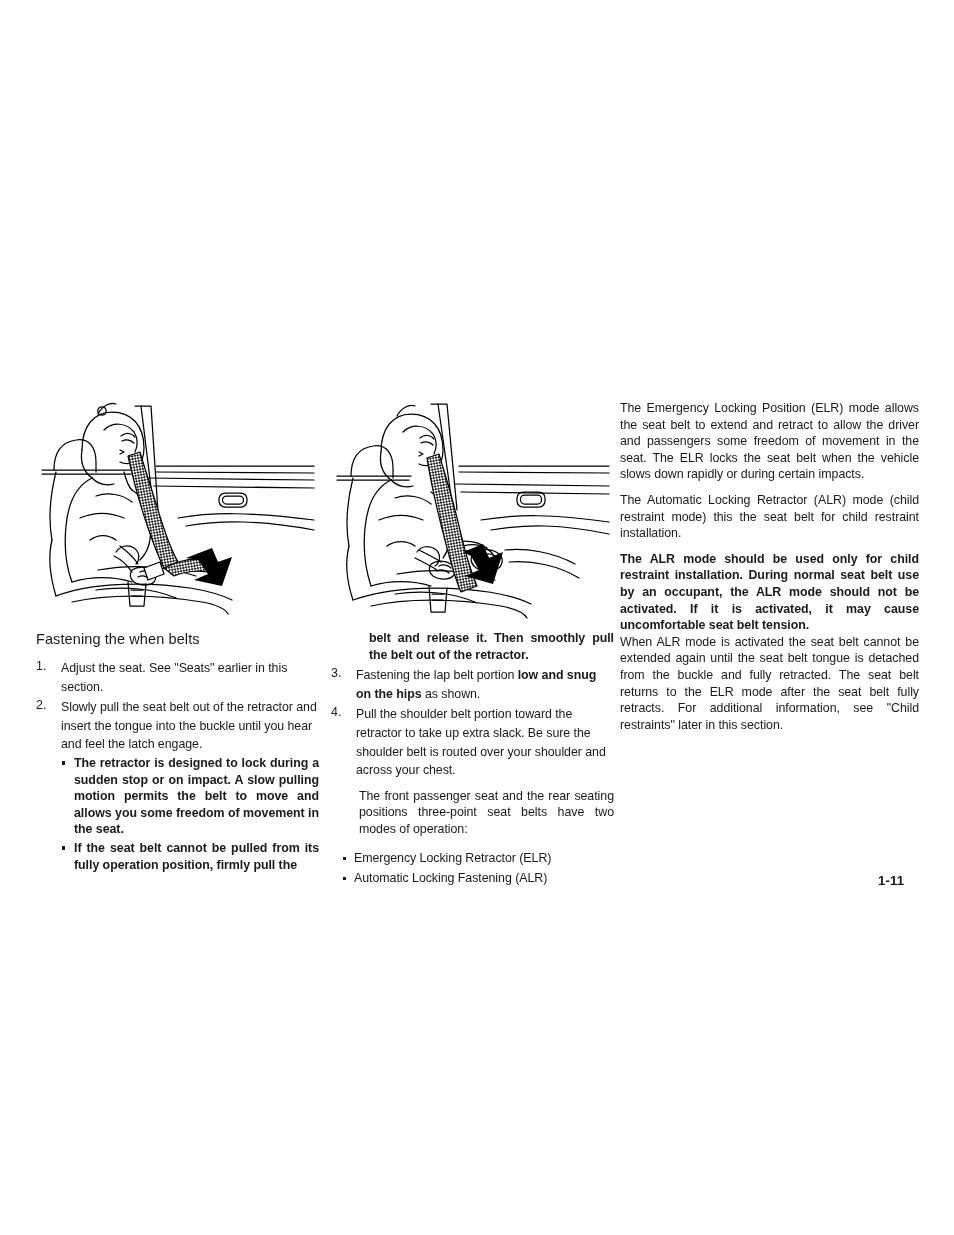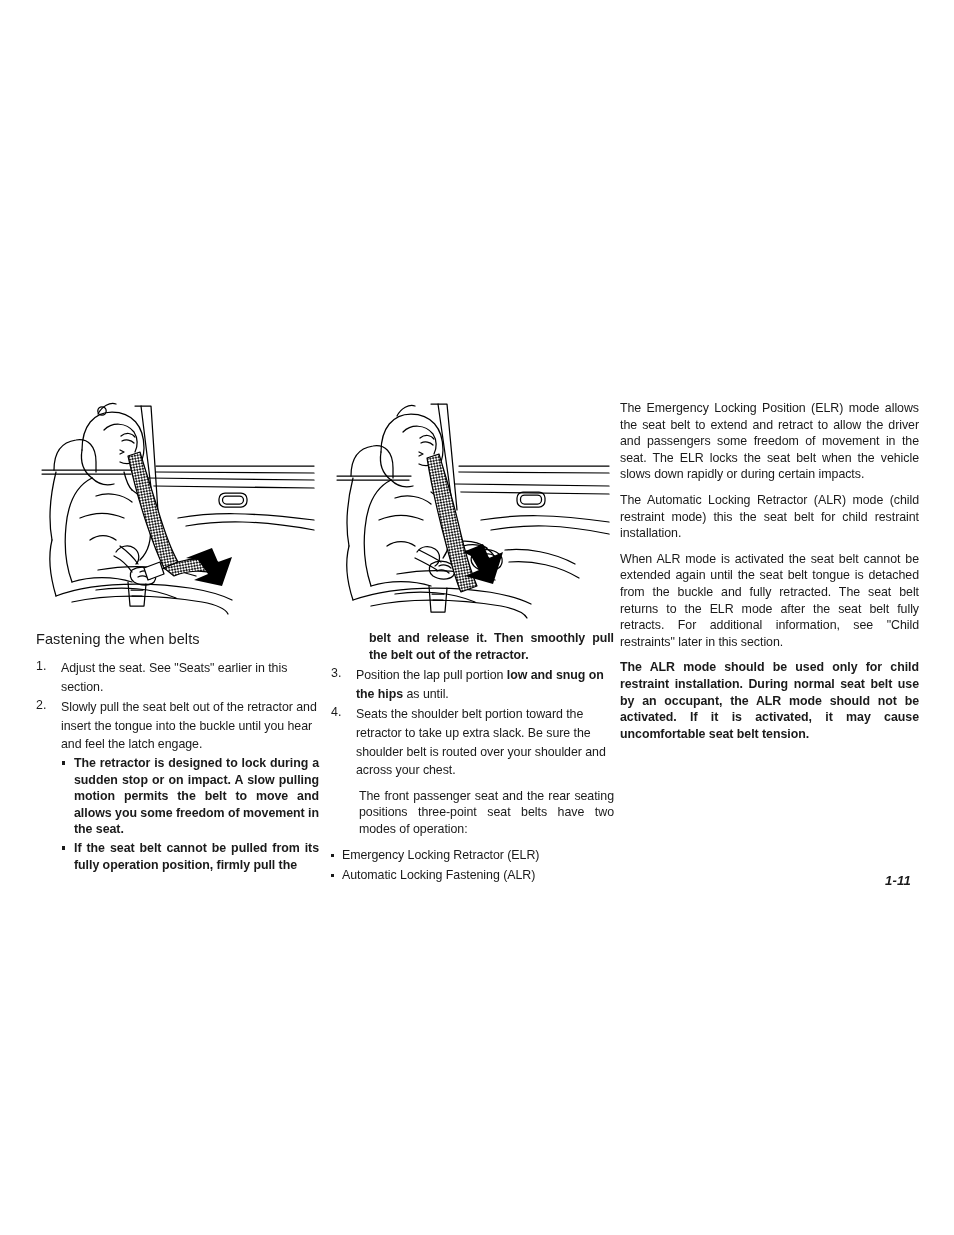--- a/index.html
+++ b/index.html
@@ -111,21 +111,21 @@
   .sub-item > .sq {
     position: absolute;
     left: 1px;
     top: 6.5px;
     width: 3.4px;
     height: 3.4px;
     background: #1a1a1a;
   }
 
   
-  .plain-list { margin: 0; padding: 0; list-style: none; }
+  .plain-list { margin: 12px; padding: 0; list-style: none; }
   .plain-item {
     position: relative;
     padding-left: 11px;
     margin-bottom: 3px;
     font-size: 12.4px;
     line-height: 17.5px;
     letter-spacing: -0.05px;
   }
   .plain-item > .sq {
     position: absolute;
@@ -147,22 +147,21 @@
     align-items: baseline;
     font-weight: bold;
     font-size: 13.1px;
     line-height: 17px;
   }
   #footer .footer-title { letter-spacing: -0.05px; }
   #footer .footer-page {
     margin-left: 16px;
     letter-spacing: 0.2px;
     min-width: 40px;
-    text-align: center;
-    font-style: italic;
+    text-align: left;
   }
 </style>
 </head>
 <body>
 
 <div class="page">
 
   <div class="figure" id="figure-left">
     <svg viewBox="0 0 282 222" xmlns="http://www.w3.org/2000/svg">
       <defs>
@@ -364,46 +363,46 @@
     <ul class="sub-list">
       <li class="sub-item" style="margin-top:0;">
         
         <span>belt and release it. Then smoothly pull the belt out of the retractor.</span>
       </li>
     </ul>
 
     <ol class="num-list">
       <li class="num-item">
         <span class="marker">3.</span>
-        <span class="text"><span>Position the lap pull portion </span><b>low and snug on the hips</b><span> as until.</span></span>
+        <span class="text"><span>Fastening the lap belt portion </span><b>low and snug on the hips</b><span> as shown.</span></span>
       </li>
       <li class="num-item">
         <span class="marker">4.</span>
-        <span class="text">Seats the shoulder belt portion toward the retractor to take up extra slack. Be sure the shoulder belt is routed over your shoulder and across your chest.</span>
+        <span class="text">Pull the shoulder belt portion toward the retractor to take up extra slack. Be sure the shoulder belt is routed over your shoulder and across your chest.</span>
       </li>
     </ol>
 
     <p class="body" style="margin-top:9px;margin-left:28px;">The front passenger seat and the rear seating positions three-point seat belts have two modes of operation:</p>
 
     <ul class="plain-list">
       <li class="plain-item">
         <span class="sq"></span>
         <span>Emergency Locking Retractor (ELR)</span>
       </li>
       <li class="plain-item">
         <span class="sq"></span>
         <span>Automatic Locking Fastening (ALR)</span>
       </li>
     </ul>
   </div>
 
   <div class="column" id="column-three">
     <p class="body">The Emergency Locking Position (ELR) mode allows the seat belt to extend and retract to allow the driver and passengers some freedom of movement in the seat. The ELR locks the seat belt when the vehicle slows down rapidly or during certain impacts.</p>
     <p class="body">The Automatic Locking Retractor (ALR) mode (child restraint mode) this the seat belt for child restraint installation.</p>
+    <p class="body bold last">The ALR mode should be used only for child restraint installation. During normal seat belt use by an occupant, the ALR mode should not be activated. If it is activated, it may cause uncomfortable seat belt tension.</p>
     <p class="body">When ALR mode is activated the seat belt cannot be extended again until the seat belt tongue is detached from the buckle and fully retracted. The seat belt returns to the ELR mode after the seat belt fully retracts. For additional information, see "Child restraints" later in this section.</p>
-    <p class="body bold last">The ALR mode should be used only for child restraint installation. During normal seat belt use by an occupant, the ALR mode should not be activated. If it is activated, it may cause uncomfortable seat belt tension.</p>
   </div>
 
   <div id="footer">
     <span class="footer-page">1-11</span>
   </div>
 
 </div>
 
 </body></html>

